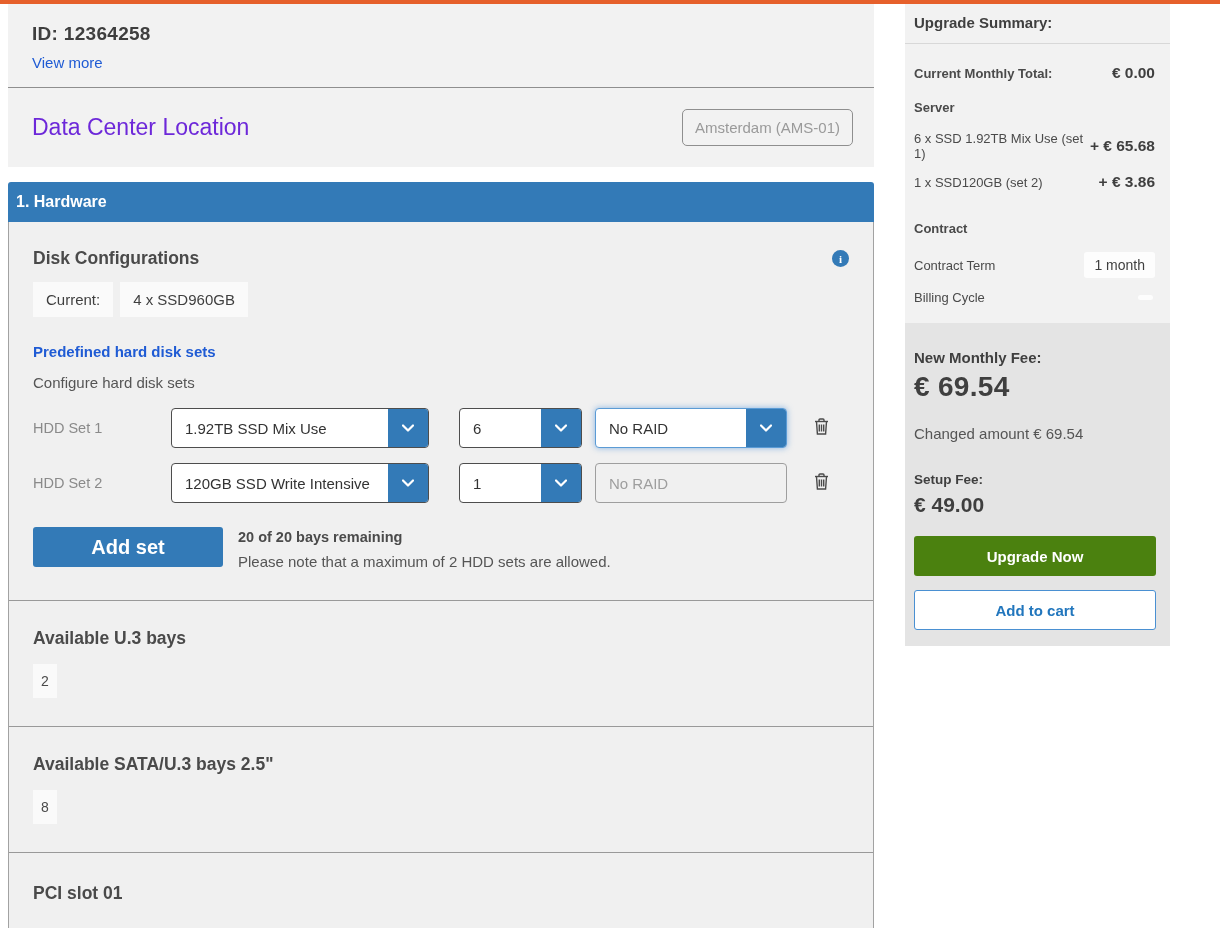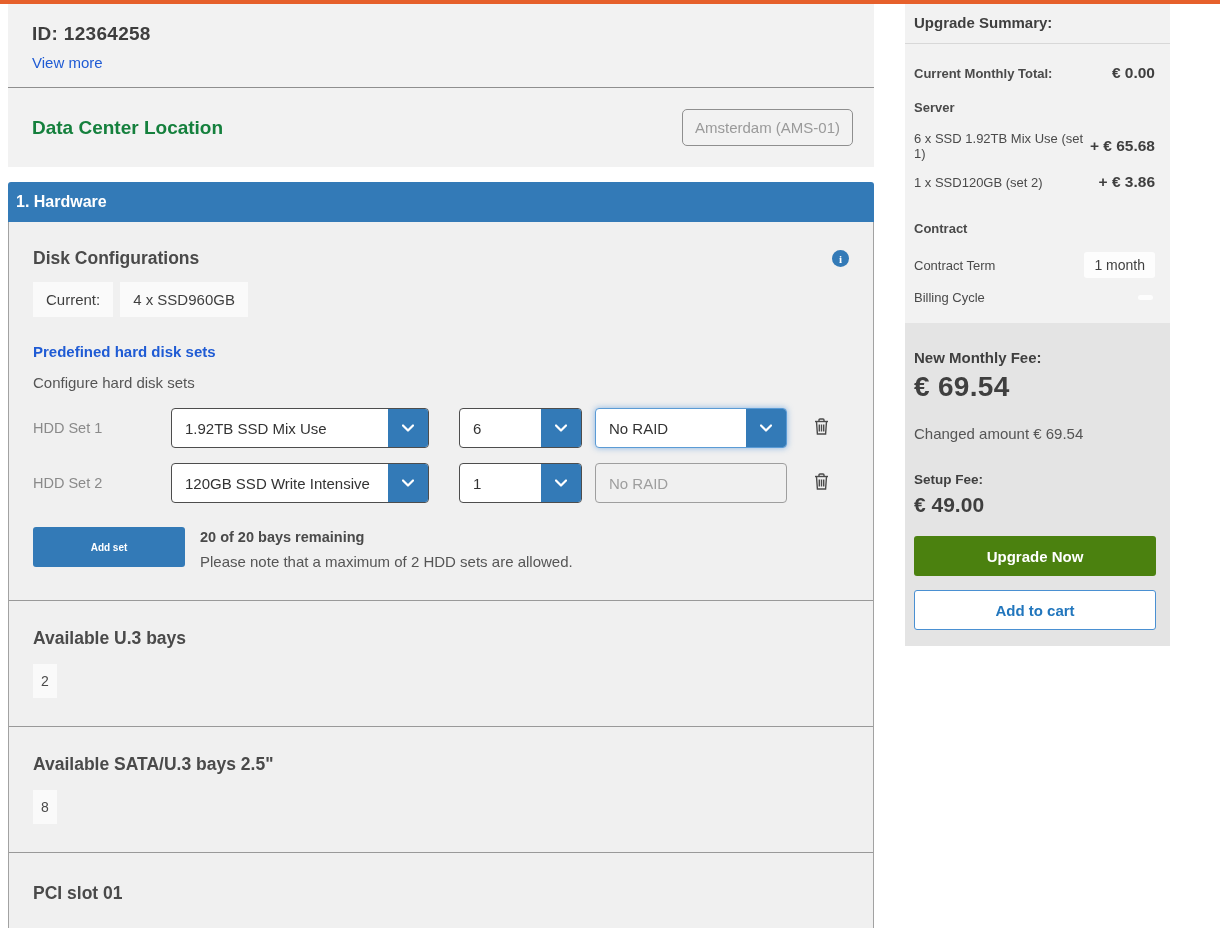--- a/index.html
+++ b/index.html
@@ -13,21 +13,21 @@
   .main-col { width:866px; margin-left:8px; }
   .sidebar { width:265px; margin-left:31px; }
 
   
   .id-card { background:#f2f2f2; }
   .id-section { padding:19px 24px 15px; }
   .id-title { font-size:19px; font-weight:700; color:#3e3e3e; letter-spacing:.3px; }
   .view-more { display:inline-block; margin-top:9px; font-size:15px; color:#1f5bd4; text-decoration:none; cursor:pointer; }
   .hdivider { border-top:1px solid #8f8f8f; }
   .dc-section { padding:21px 21px 21px 24px; display:flex; align-items:center; justify-content:space-between; }
-  .dc-title { font-size:19px; font-weight:700; color:#15803d; }
+  .dc-title { font-size:23px; font-weight:400; color:#6d28d9; }
   .dc-box { border:1px solid #8f8f8f; border-radius:5px; padding:9px 12px; font-size:15px; color:#9a9a9a; background:transparent; }
 
   
   .hw-header { margin-top:15px; height:40px; line-height:40px; padding-left:8px;
     background:#337ab7; color:#fff; font-size:16px; font-weight:700; border-radius:3px 3px 0 0; }
   .hw-panel { background:#f0f0f0; border:1px solid #a2a2a2; border-top:none; }
   .disk-section { padding:26px 24px 30px; }
   .sec-head { display:flex; justify-content:space-between; align-items:center; }
   .sec-title { font-size:17.5px; font-weight:700; color:#4a4a4a; }
   .info-icon { width:17px; height:17px; border-radius:50%; background:#337ab7; color:#fff;
@@ -46,22 +46,22 @@
   .sel-caret { width:40px; background:#337ab7; display:flex; align-items:center; justify-content:center; }
   .sel-disk { width:258px; margin-right:30px; }
   .sel-qty  { width:123px; margin-right:13px; }
   .sel-raid { width:192px; }
   .sel.focused { border-color:#5b9bd5; box-shadow:0 0 6px rgba(82,148,218,.65); }
   .sel.disabled { background:transparent; border-color:#9e9e9e; cursor:default; }
   .sel.disabled .sel-value { color:#9e9e9e; }
   .trash-btn { margin-left:27px; background:none; border:none; cursor:pointer; display:flex; align-items:center; }
 
   .addset-row { margin-top:24px; display:flex; align-items:flex-start; }
-  .addset-btn { width:152px; height:40px; background:#337ab7; border:none; border-radius:3px;
-    color:#fff; font-size:10px; font-weight:700; cursor:pointer; font-family:"Liberation Sans", sans-serif; }
+  .addset-btn { width:190px; height:40px; background:#337ab7; border:none; border-radius:3px;
+    color:#fff; font-size:20px; font-weight:700; cursor:pointer; font-family:"Liberation Sans", sans-serif; }
   .addset-note { margin-left:15px; padding-top:2px; }
   .note-strong { font-size:14.5px; font-weight:700; color:#4a4a4a; }
   .note-sub { margin-top:8px; font-size:15px; color:#555; }
 
   .bay-section { border-top:1px solid #999; padding:27px 24px 28px; }
   .bay-value { display:inline-block; margin-top:15px; background:#fafafa; padding:9px 8px; font-size:14px; color:#4a4a4a; min-width:22px; text-align:center; }
   .pci-section { border-top:1px solid #999; padding:30px 24px 32px; }
 
   
   .summary-top { background:#f2f2f2; padding-bottom:18px; }

